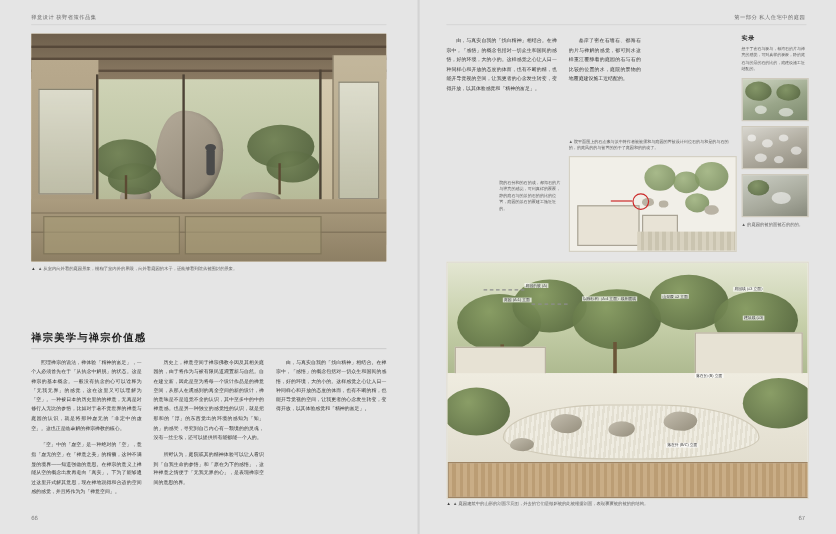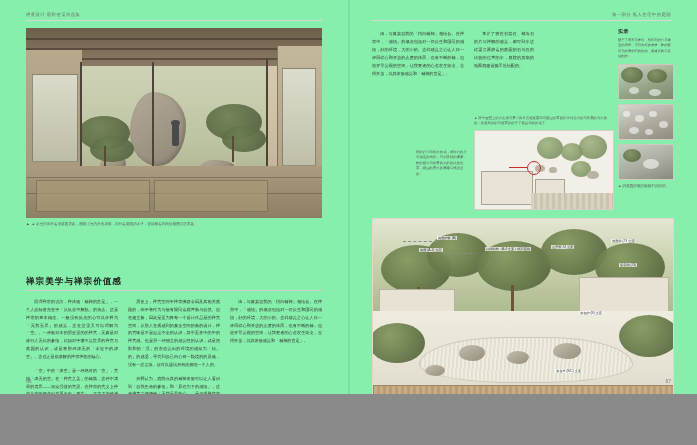--- a/index.html
+++ b/index.html
@@ -3,22 +3,22 @@
 <meta charset="utf-8">
 <style>
   html, body {
     margin: 0;
     padding: 0;
     background: #8a8a8a;
   }
   .page {
     position: relative;
     width: 697px;
-    height: 394px;
-    background: #86efac;
+    height: 445px;
+    background: #e5e5e5;
     overflow: hidden;
     font-family: "Liberation Sans", sans-serif;
     color: #2a2a2a;
   }
   .spread-gutter {
     position: absolute;
     left: 348px;
     top: 0;
     width: 2px;
     height: 445px;

